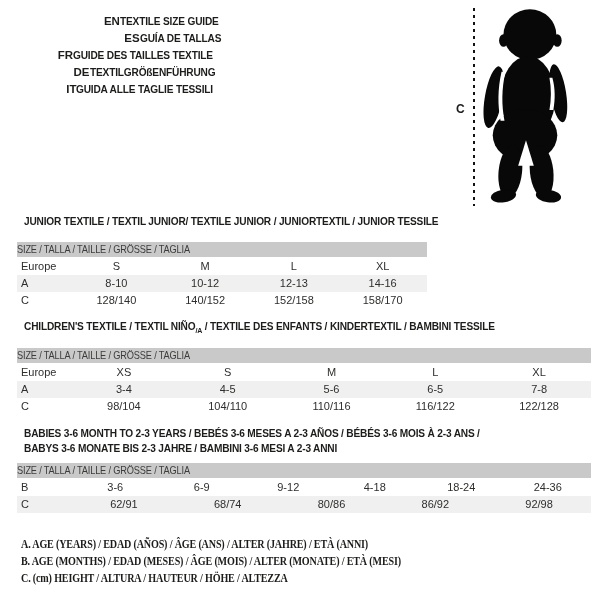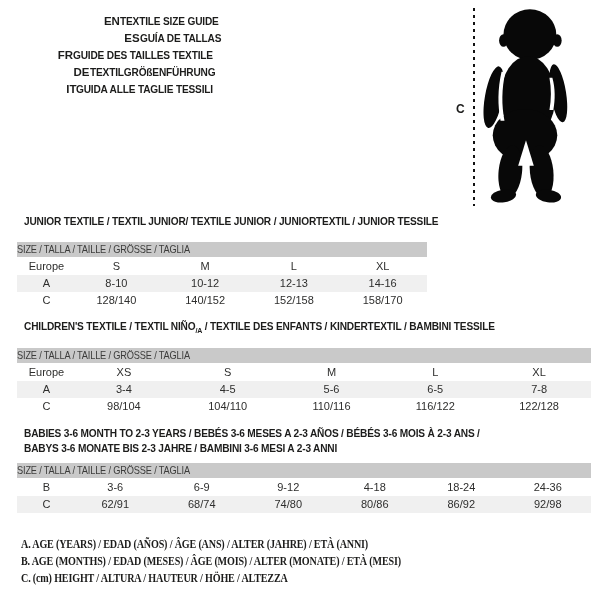--- a/index.html
+++ b/index.html
@@ -19,21 +19,21 @@
   .sec-title { position:absolute; left:24px; font-weight:bold; font-size:11.5px; line-height:15px; }
   .sec-title sub { font-size:8px; }
 
   
   .size-table { position:absolute; left:17px; }
   .t1 { width:410px; } .t2,.t3 { width:574px; }
   .thead { height:15px; line-height:15px; background:#c9c9c9; color:#3c3c3b;
            font-size:10.5px; margin-bottom:1px; }
   .trow  { display:flex; height:17px; line-height:17px; font-size:11px; color:#2e2e2d; }
   .trow.alt { background:#f0f0f0; }
-  .tlabel { width:55px; padding-left:4px; box-sizing:border-box;text-align:center; }
+  .tlabel { width:55px; padding-left:4px; box-sizing:border-box; }
   .tcell  { flex:1; text-align:center; }
 
   
   .figure-area { position:absolute; left:440px; top:0; width:160px; height:212px; }
   .c-label   { position:absolute; left:16px; top:102px; font-weight:bold; font-size:12px; line-height:14px; }
   .dash-line { position:absolute; left:33px; top:8px; width:2px; height:198px;
                background:repeating-linear-gradient(180deg,#121212 0 3px,transparent 3px 7px); }
   .baby { position:absolute; left:41px; top:6px; width:88px; height:200px; }
 
   
@@ -165,21 +165,20 @@
       <span class="tcell">6-9</span>
       <span class="tcell">9-12</span>
       <span class="tcell">4-18</span>
       <span class="tcell">18-24</span>
       <span class="tcell">24-36</span>
     </div>
     <div class="trow alt">
       <span class="tlabel">C</span>
       <span class="tcell">62/91</span>
       <span class="tcell">68/74</span>
-      <span class="tcell">74/80</span>
       <span class="tcell">80/86</span>
       <span class="tcell">86/92</span>
       <span class="tcell">92/98</span>
     </div>
   </div>
 
   <div class="legend">
     <div class="legend-line"><span class="cline">A. AGE (YEARS) / EDAD (AÑOS) / ÂGE (ANS) / ALTER (JAHRE) / ETÀ (ANNI)</span></div>
     <div class="legend-line"><span class="cline">B. AGE (MONTHS) / EDAD (MESES) / ÂGE (MOIS) / ALTER (MONATE) / ETÀ (MESI)</span></div>
     <div class="legend-line"><span class="cline">C. (cm) HEIGHT / ALTURA / HAUTEUR / HÖHE / ALTEZZA</span></div>

